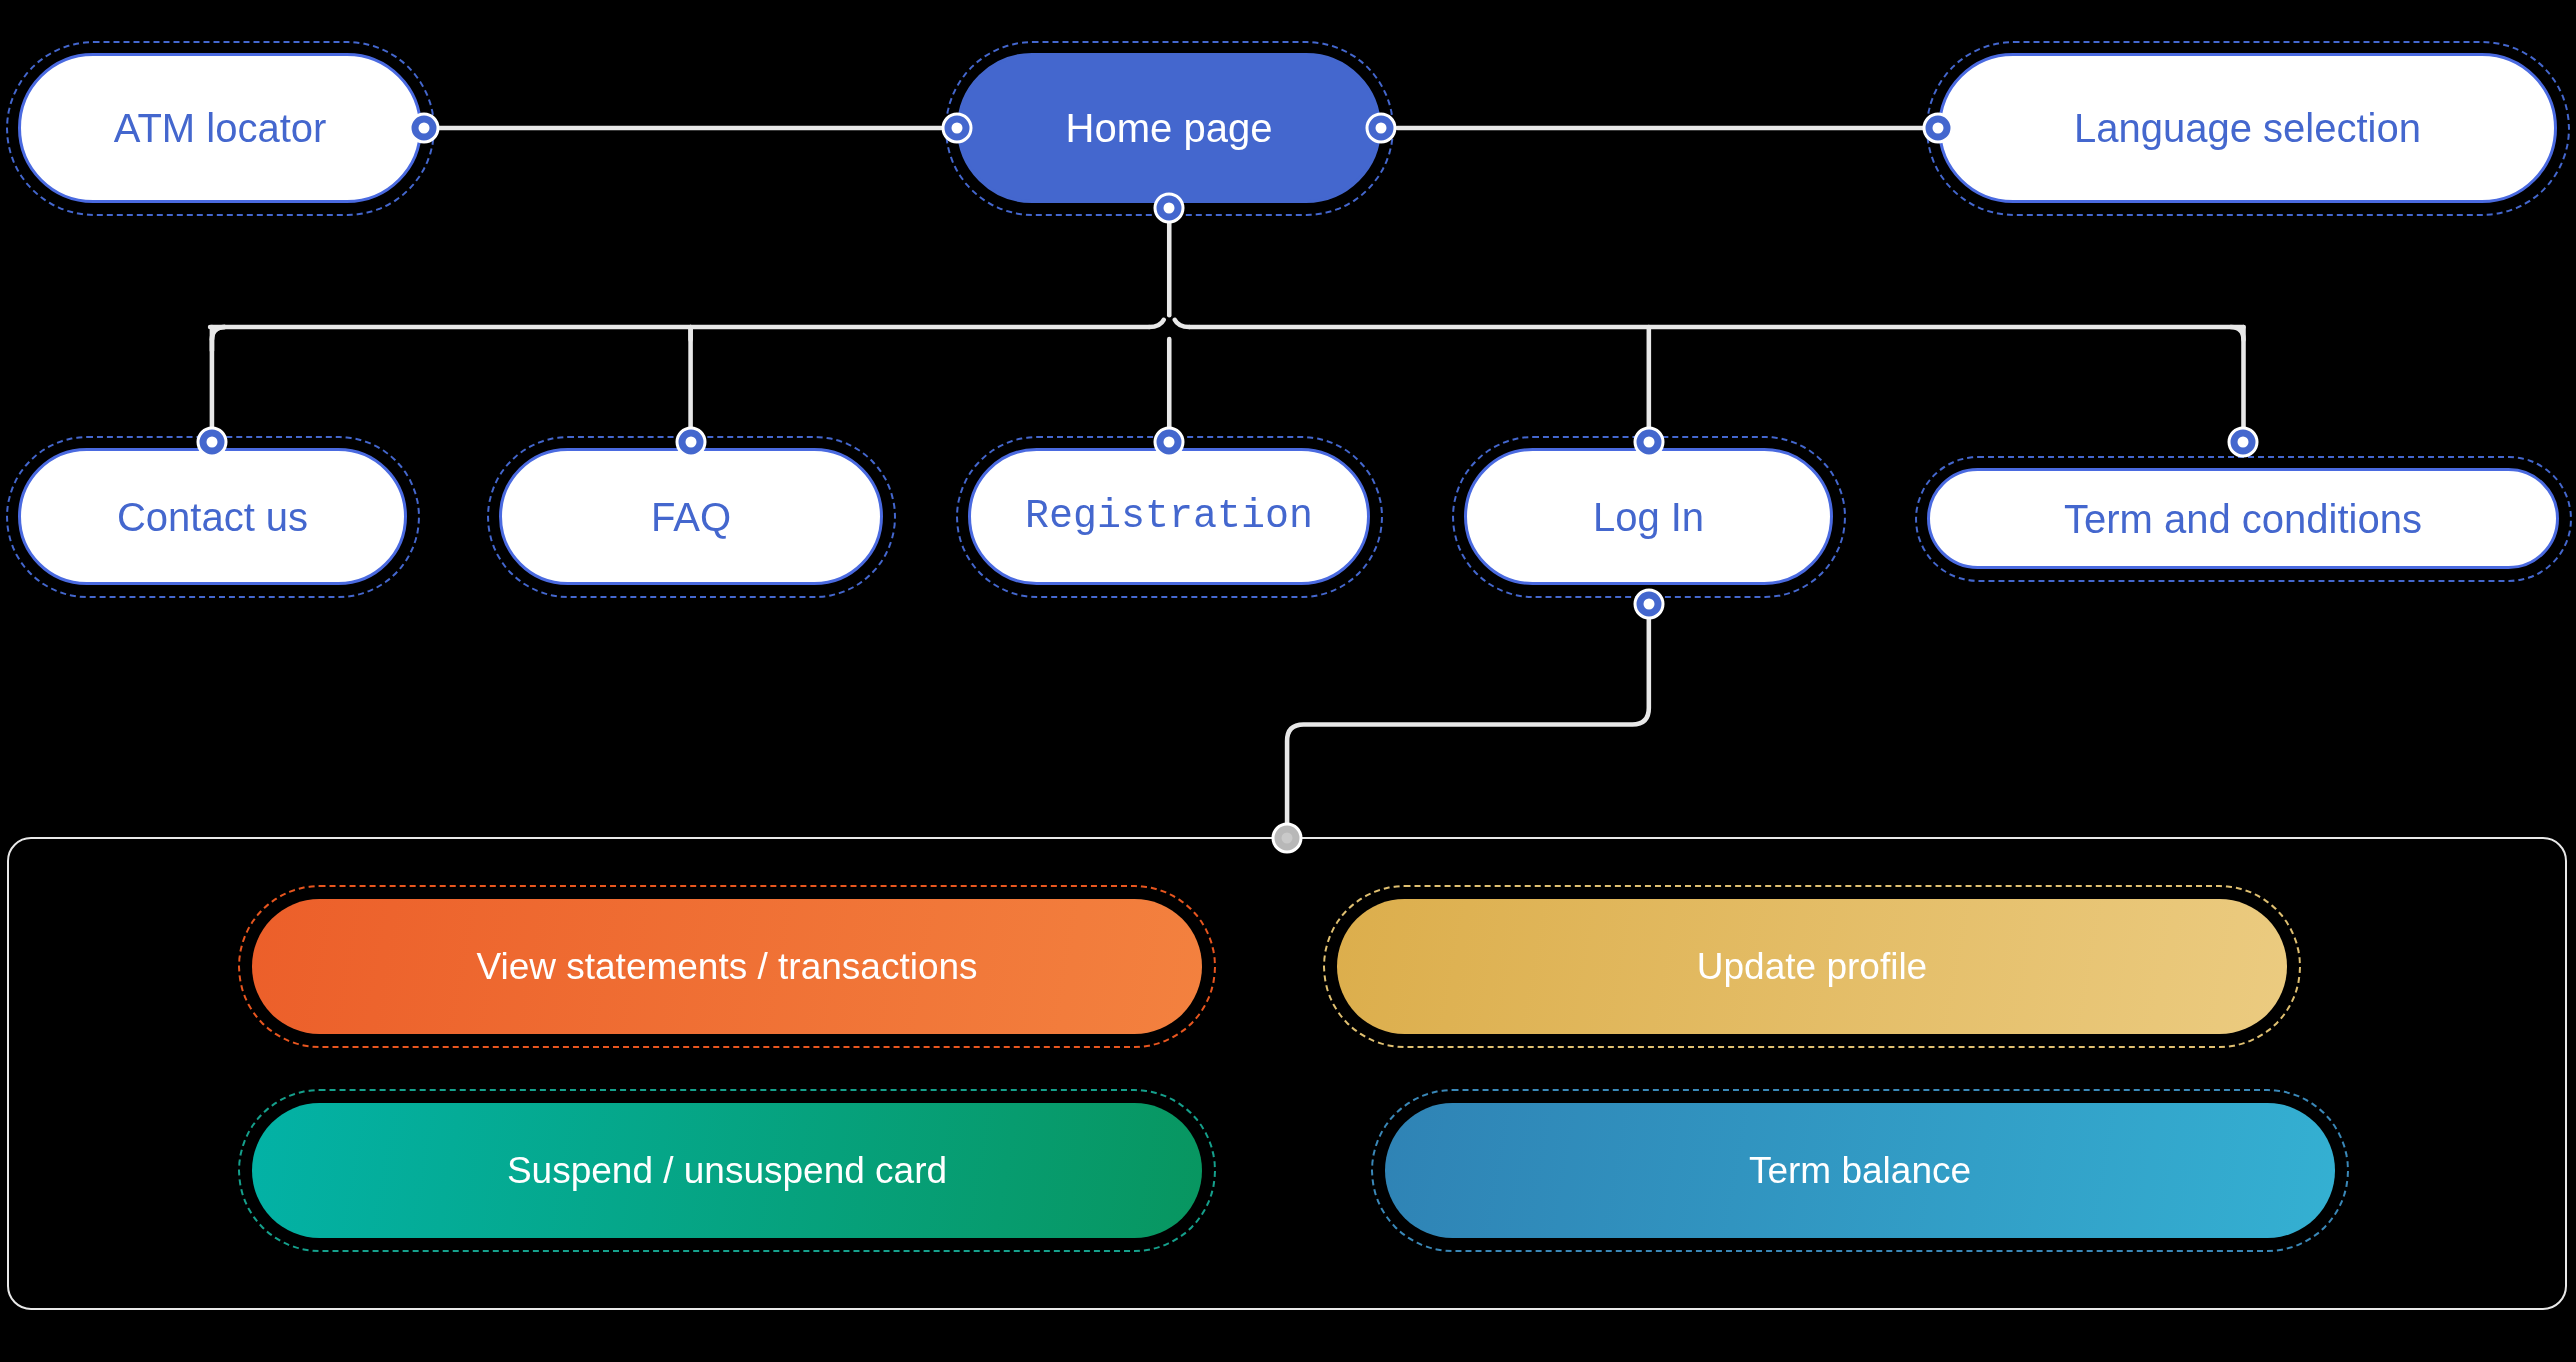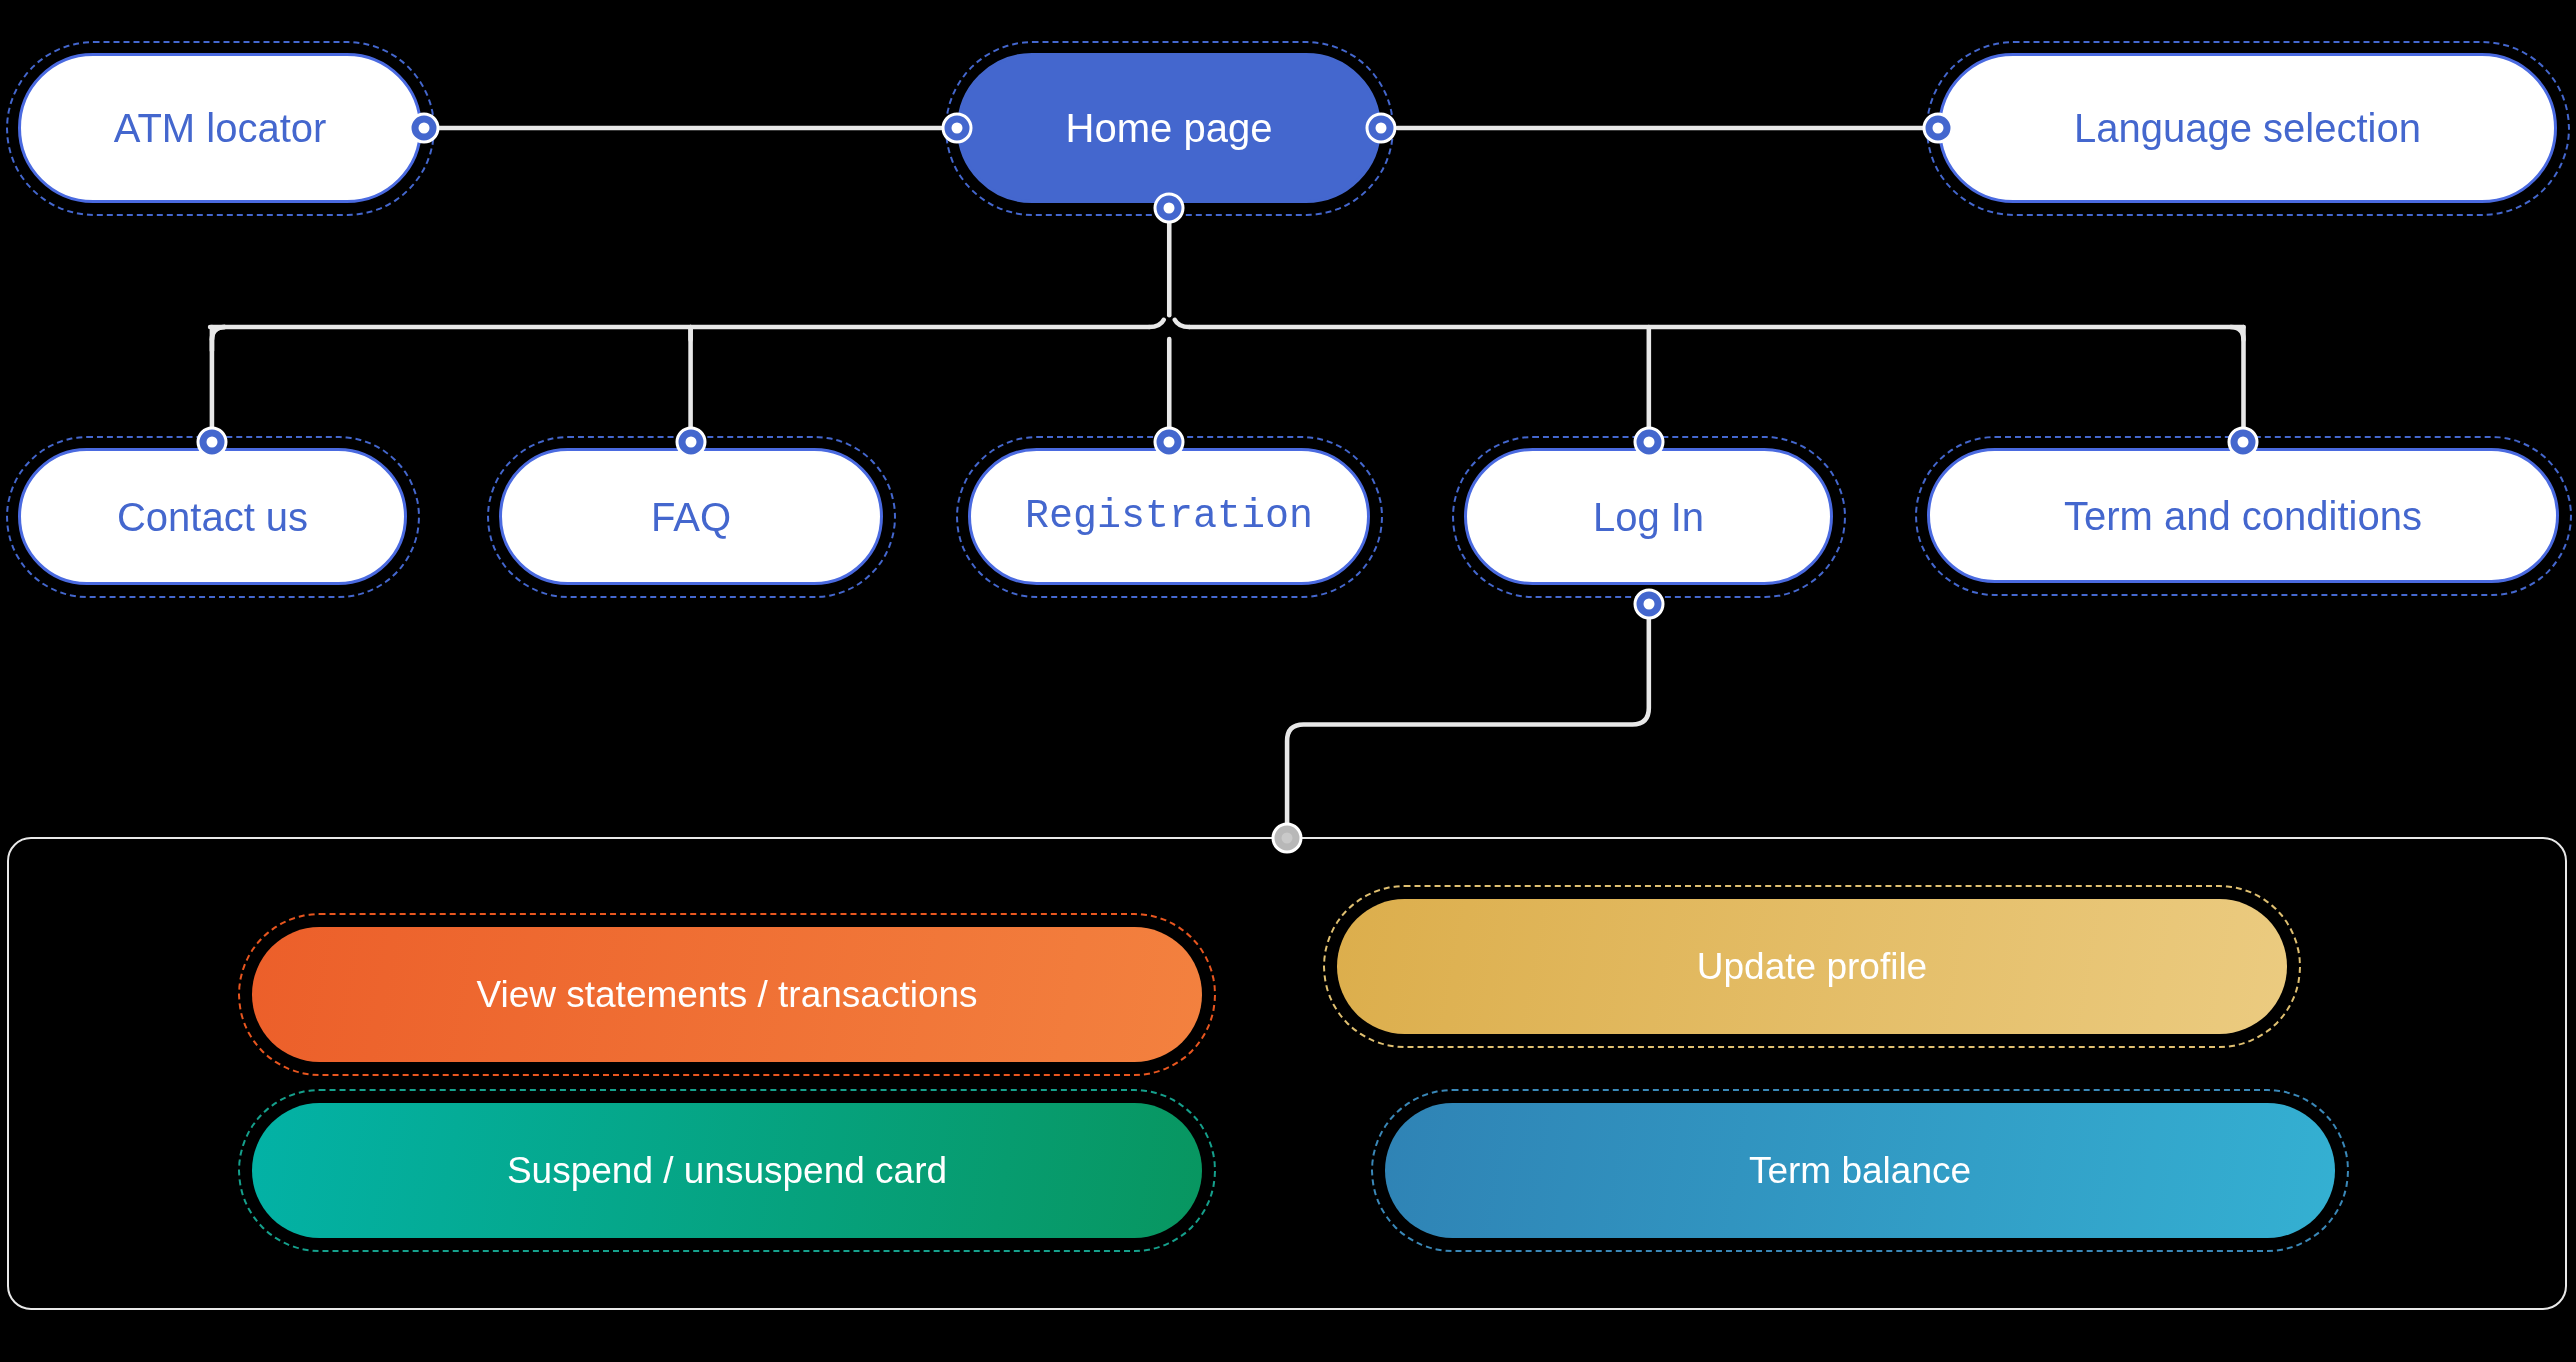--- a/index.html
+++ b/index.html
@@ -94,21 +94,21 @@
     right: -13.7px;
     bottom: -13.7px;
     border-width: 2.7px;
     border-style: dashed;
   }
   .node.feature.halo-orange::before { border-color: #e8561f; }
   .node.feature.halo-teal::before   { border-color: #15a08c; }
   .node.feature.halo-gold::before   { border-color: #e0c071; }
   .node.feature.halo-blue::before   { border-color: #3a88b8; }
 
-  .fill-orange { background: linear-gradient(100deg, #ec5f2a 0%, #f3813f 100%); margin-top: 28px; }
+  .fill-orange { background: linear-gradient(100deg, #ec5f2a 0%, #f3813f 100%); }
   .fill-teal   { background: linear-gradient(100deg, #03b2a6 0%, #089660 100%); }
   .fill-gold   { background: linear-gradient(100deg, #dcae4c 0%, #ebcb80 100%); }
   .fill-blue   { background: linear-gradient(100deg, #2f83b5 0%, #34b0d2 100%); }
 
   
   #group-container {
     position: absolute;
     left: 7.3px;
     top: 837px;
     width: 2560px;
@@ -213,21 +213,21 @@
   </div>
 
   <div class="node page" style="left:968px; top:448px; width:402px; height:137px;font-family:Liberation Mono, monospace;">
     <span class="label">Registration</span>
   </div>
 
   <div class="node page" style="left:1464px; top:448px; width:369px; height:137px;">
     <span class="label">Log In</span>
   </div>
 
-  <div class="node page" style="left:1927px; top:448px; width:632px; height:135px;">
+  <div class="node page" style="left:1927px; top:468px; width:632px; height:101px;">
     <span class="label">Term and conditions</span>
   </div>
 
   <div class="node feature fill-orange halo-orange" style="left:252px; top:899px; width:950px; height:135px;">
     <span class="label">View statements / transactions</span>
   </div>
 
   <div class="node feature fill-gold halo-gold" style="left:1337px; top:899px; width:950px; height:135px;">
     <span class="label">Update profile</span>
   </div>

